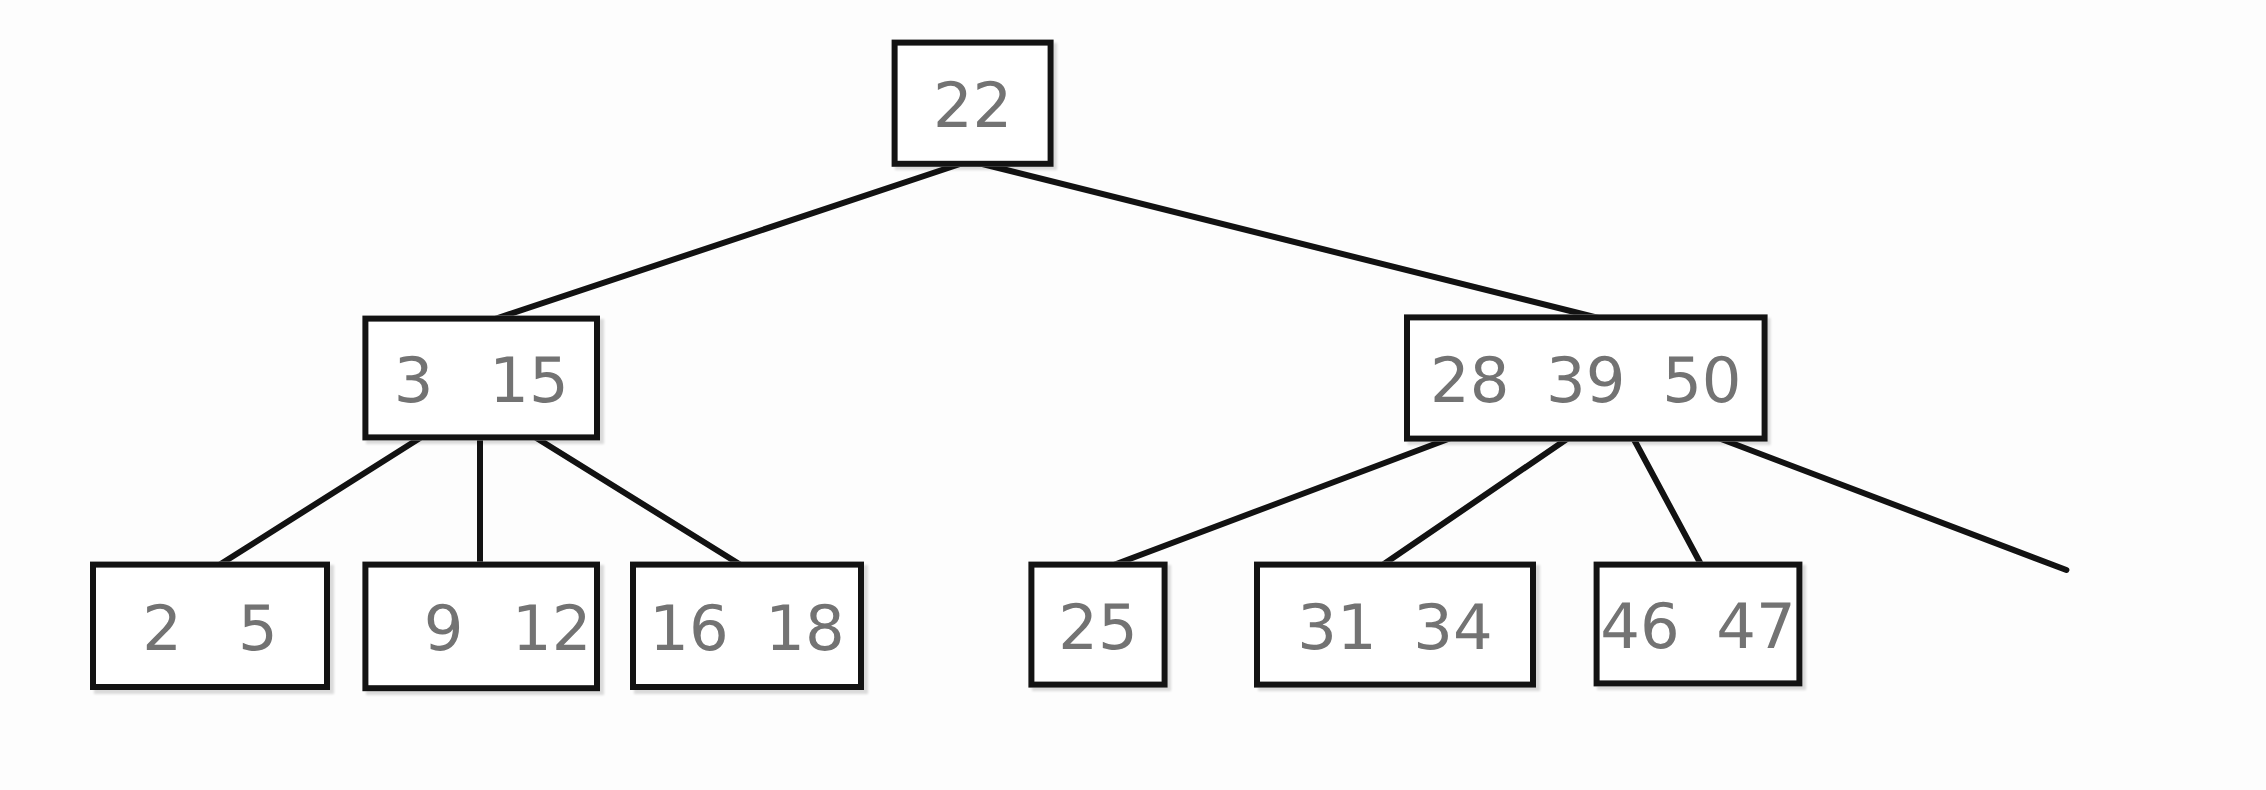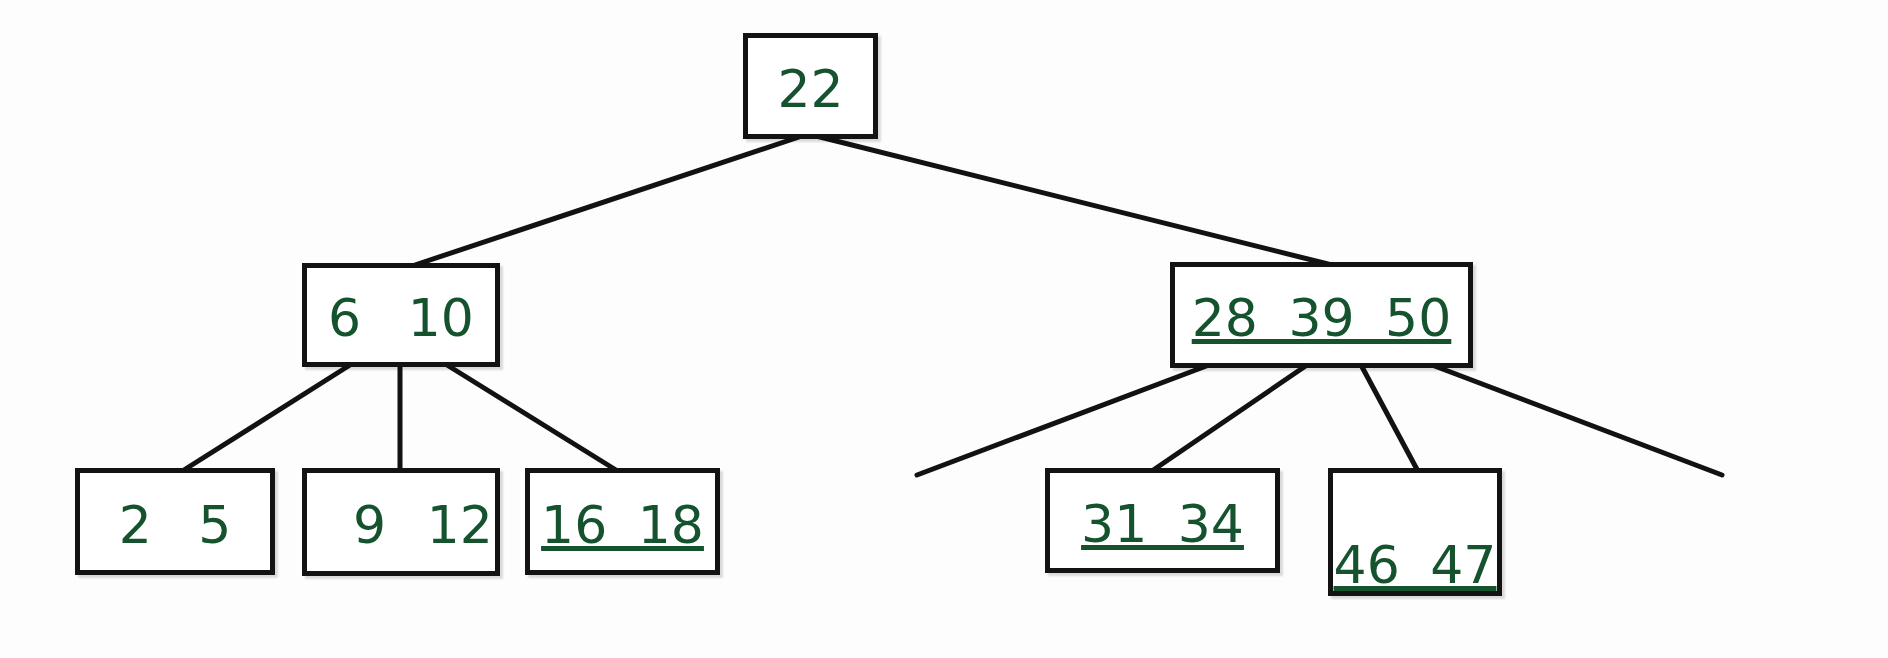--- a/index.html
+++ b/index.html
@@ -34,42 +34,42 @@
     z-index: 2;
     box-sizing: border-box;
     background: #ffffff;
     border: 5px solid #131313;
     box-shadow: 3px 3px 2px rgba(0,0,0,0.14);
     display: flex;
     align-items: center;
     justify-content: center;
   }
   .node .keys {
-    color: #14532d;
+    color: #737373;
     font-size: 52px;
     line-height: 1;
     white-space: nowrap;
     padding-top: 6px;
   }
   
   .ws-xl { word-spacing: 30px; }
   .ws-lg { word-spacing: 24px; }
-  .ws-md { word-spacing: 14px; text-decoration: underline; }
+  .ws-md { word-spacing: 14px; }
   .ws-sm { word-spacing: 6px; }
 
   
   .n-root   { left: 743px;  top: 33px;  width: 135px; height: 106px; }
   .n-left   { left: 302px;  top: 263px; width: 198px; height: 104px; }
   .n-right  { left: 1170px; top: 262px; width: 303px; height: 106px; }
   .n-leaf1  { left: 75px;   top: 468px; width: 200px; height: 107px; }
   .n-leaf2  { left: 302px;  top: 468px; width: 198px; height: 108px; padding-left: 44px; }
   .n-leaf3  { left: 525px;  top: 468px; width: 195px; height: 107px; text-align: right; }
   .n-leaf4  { left: 857px;  top: 468px; width: 116px; height: 105px; }
   .n-leaf5  { left: 1045px; top: 468px; width: 235px; height: 105px; }
-  .n-leaf6  { left: 1328px; top: 468px; width: 174px; height: 128px; align-items: flex-end; }
+  .n-leaf6  { left: 1328px; top: 468px; width: 174px; height: 104px; }
   .n-leaf7  { left: 1553px; top: 468px; width: 317px; height: 105px; }
 </style>
 </head>
 <body>
 
 <div class="canvas">
 
   <svg class="edges-svg" viewBox="0 0 1888 658" xmlns="http://www.w3.org/2000/svg">
     <line x1="805" y1="135" x2="400" y2="270"></line>
     <line x1="812" y1="135" x2="1352" y2="270"></line>
@@ -80,39 +80,42 @@
     <line x1="1307" y1="365" x2="1146" y2="475"></line>
     <line x1="1361" y1="365" x2="1420" y2="475"></line>
     <line x1="1432" y1="365" x2="1722" y2="475"></line>
   </svg>
 
   <div class="node n-root">
     <span class="keys">22</span>
   </div>
 
   <div class="node n-left">
-    <span class="keys ws-xl">6 10</span>
+    <span class="keys ws-xl">3 15</span>
   </div>
 
   <div class="node n-right">
     <span class="keys ws-md">28 39 50</span>
   </div>
 
   <div class="node n-leaf1">
     <span class="keys ws-xl">2 5</span>
   </div>
 
   <div class="node n-leaf2">
     <span class="keys ws-lg">9 12</span>
   </div>
 
   <div class="node n-leaf3">
     <span class="keys ws-md">16 18</span>
   </div>
 
+  <div class="node n-leaf4">
+    <span class="keys">25</span>
+  </div>
 
   <div class="node n-leaf5">
     <span class="keys ws-md">31 34</span>
   </div>
 
   <div class="node n-leaf6">
     <span class="keys ws-md">46 47</span>
   </div>
 
 

